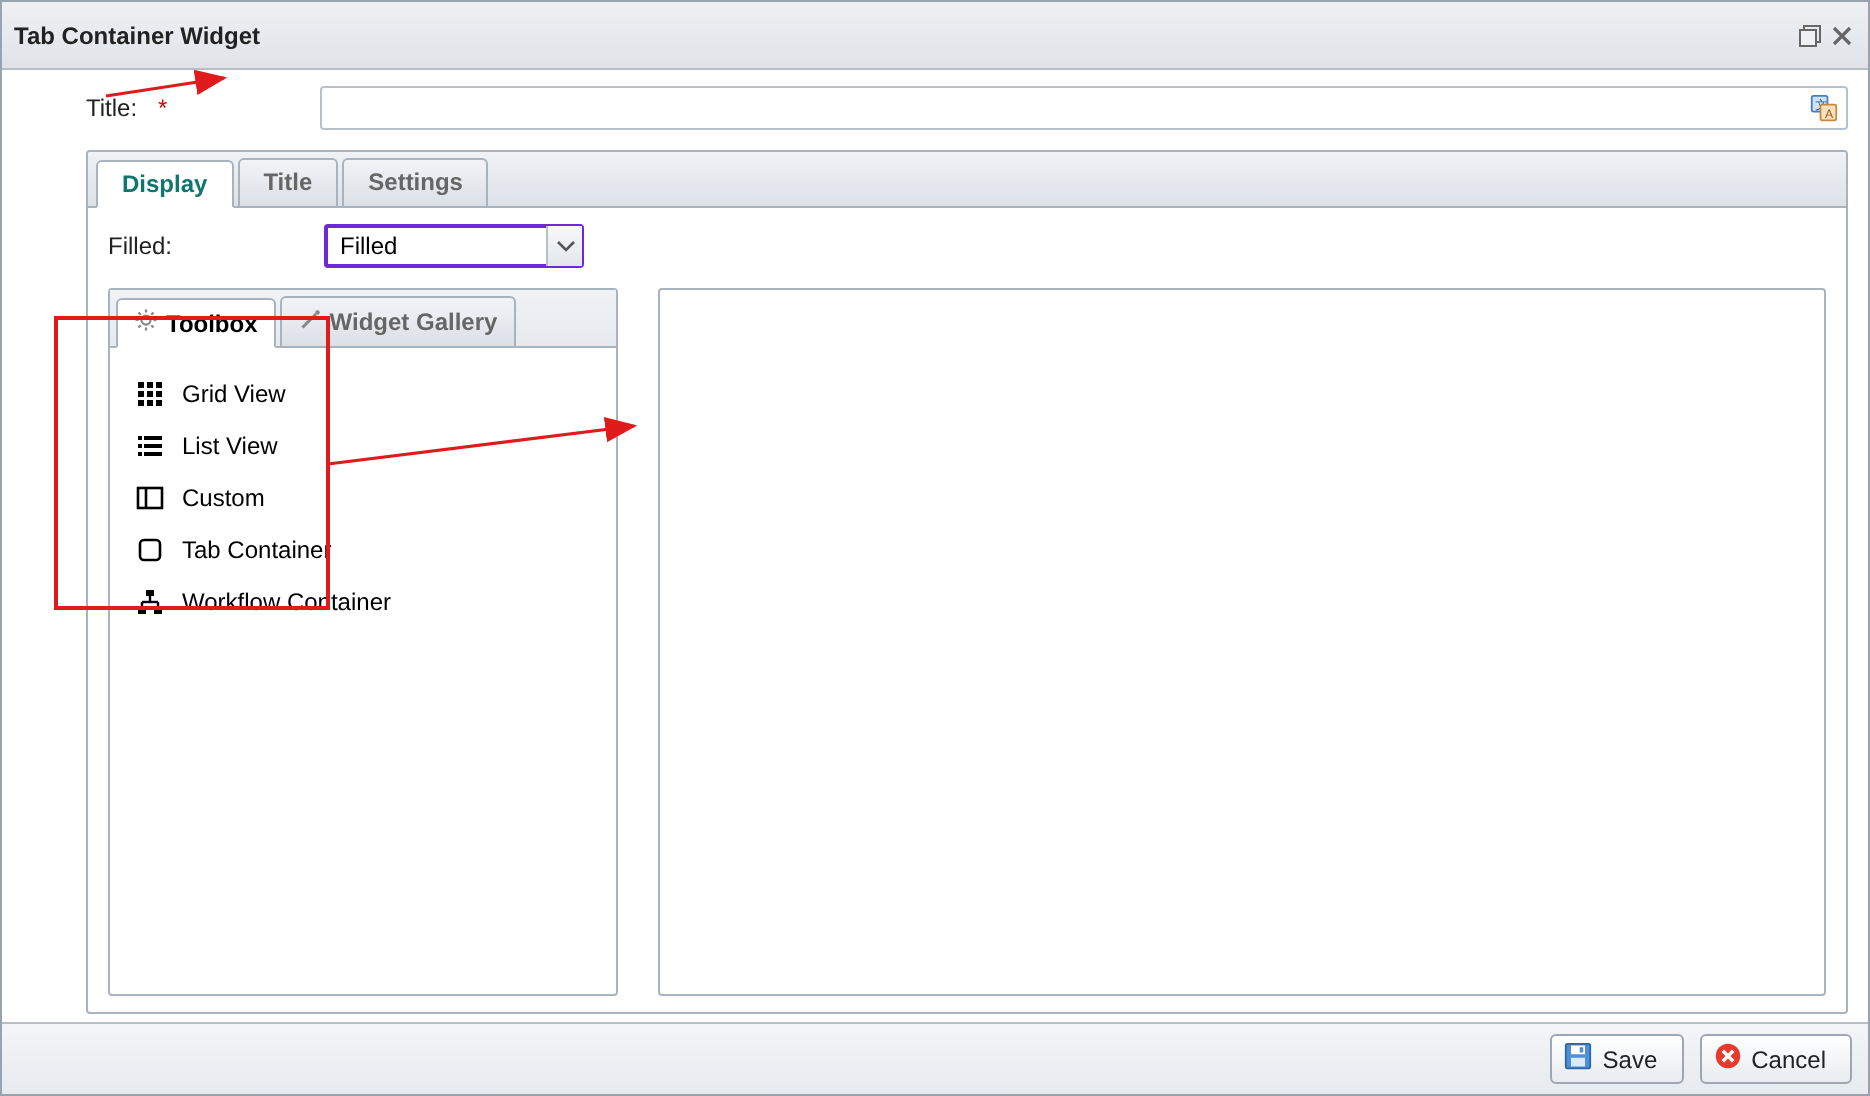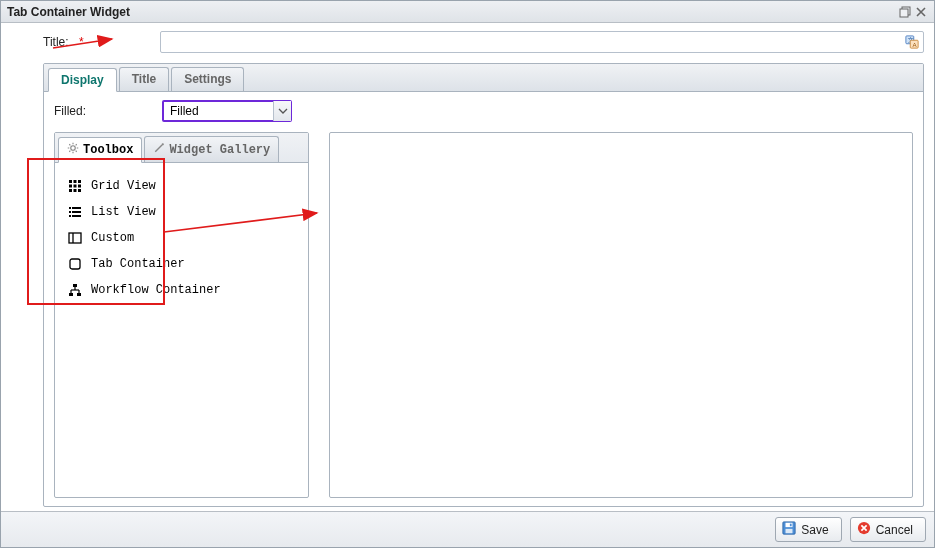--- a/index.html
+++ b/index.html
@@ -19,21 +19,21 @@
       flex-direction: column;
       background: #fff;
     }
     .titlebar {
       background: linear-gradient(to bottom, #eef0f3, #dfe3e8);
       border-bottom: 1px solid #b8bec5;
       padding: 3px 6px;
       display: flex;
       align-items: center;
       justify-content: space-between;
-      height: 22px;
+      height: 34px;
     }
     .titlebar .title {
       font-weight: bold;
       font-size: 12px;
       color: #222;
     }
     .titlebar .controls {
       display: flex;
       gap: 2px;
     }
@@ -165,21 +165,20 @@
       align-items: center;
       justify-content: center;
       background: linear-gradient(to bottom, #f7f8fa, #e3e7ec);
       cursor: pointer;
     }
     .panels {
       flex: 1;
       display: flex;
       gap: 20px;
       overflow: hidden;
-      font-family: Liberation Mono, monospace;
     }
     .left-panel {
       width: 255px;
       border: 1px solid #a9b3be;
       border-radius: 2px;
       display: flex;
       flex-direction: column;
       background: #fff;
     }
     .inner-tabstrip {

